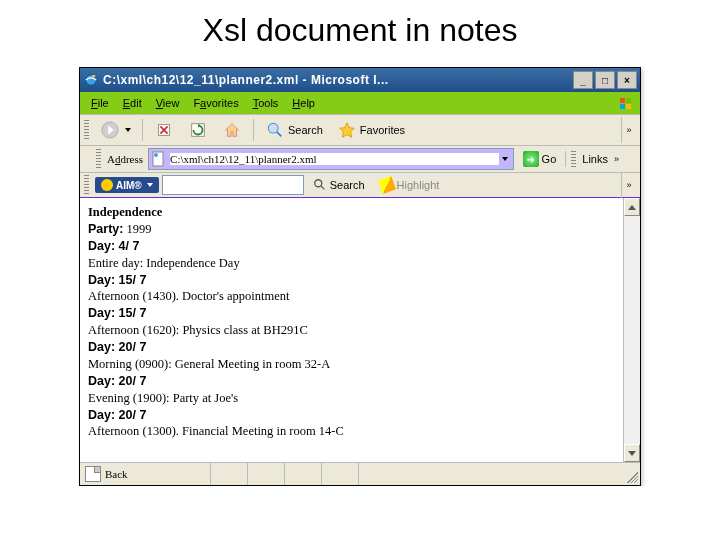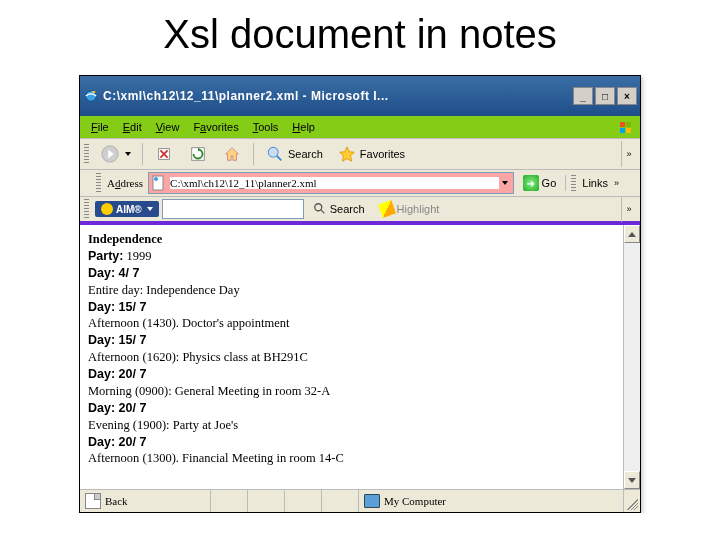--- a/index.html
+++ b/index.html
@@ -1,19 +1,19 @@
 <!DOCTYPE html>
 <html><head>
 <meta charset="utf-8">
 <style>
   body { margin:0; font-family: Arial, sans-serif; background:#fff; width:720px; }
-  .slide-title { text-align:center; font-size:40px; font-family:Arial; margin:12px 0 18px 0; }
+  .slide-title { text-align:center; font-size:32px; font-family:Arial; margin:12px 0 18px 0; }
   .browser-window { width:560px; margin:0 auto; border:1px solid #000; background:#ece9d8; box-shadow:2px 2px 4px rgba(0,0,0,.2);}
   
-  .titlebar { background:linear-gradient(#3b6ea5,#1e4e89); color:#fff; display:flex; align-items:center; height:40px; padding:0 3px; font-size:12px; font-weight:bold;}
+  .titlebar { background:linear-gradient(#3b6ea5,#1e4e89); color:#fff; display:flex; align-items:center; height:24px; padding:0 3px; font-size:12px; font-weight:bold;}
   .titlebar .ie-icon { width:16px; height:16px; margin-right:4px; display:flex; align-items:center; justify-content:center;}
   .titlebar .ie-icon svg { width:14px; height:14px;}
   .titlebar .title-text { flex:1; white-space:nowrap; overflow:hidden; text-overflow:ellipsis; font-family:Tahoma,Arial; letter-spacing:.5px;}
   .winbtns { display:flex; gap:2px;}
   .winbtn { width:18px; height:16px; background:#d4d0c8; border:1px solid #888; display:flex; align-items:center; justify-content:center; font-size:10px; color:#000; font-weight:bold; cursor:default;}
   
   .menubar { display:flex; align-items:center; background:#84cc16; height:22px; border-bottom:1px solid #bbb; padding:0 4px; font-size:11px; font-family:Tahoma,Arial;}
   .menubar .menu-item { padding:2px 7px; cursor:default;}
   .menubar .menu-item u { text-decoration:underline;}
   .menubar-spacer { flex:1;}
@@ -27,29 +27,29 @@
   .tb-btn { display:flex; align-items:center; gap:3px; padding:2px 5px; border:1px solid transparent; border-radius:3px; cursor:default;}
   .dd-caret { width:0;height:0;border-left:3px solid transparent;border-right:3px solid transparent;border-top:4px solid #000; margin-left:2px;}
   .sep { width:1px; height:22px; background:#bbb; margin:0 3px;}
   .overflow-chev { margin-left:auto; width:14px; height:26px; display:flex; align-items:center; justify-content:center; border-left:1px solid #bbb; font-size:9px;}
   .icon { width:20px; height:20px; display:flex; align-items:center; justify-content:center;}
   .icon svg { width:18px; height:18px;}
   
   .addrbar { display:flex; align-items:center; background:#ece9d8; height:26px; border-bottom:1px solid #bbb; padding:0 16px; font-size:11px; gap:3px;}
   .addrbar .label { margin-right:2px; font-family:Tahoma;}
   .addrbar .label u{text-decoration:underline;}
-  .addr-input-wrap { flex:1; display:flex; align-items:center; background:#fca5a5; border:1px solid #7f9db9; height:20px; padding:0 2px;}
+  .addr-input-wrap { flex:1; display:flex; align-items:center; background:#c4b5fd; border:1px solid #7f9db9; height:20px; padding:0 2px;}
   .addr-input-wrap .page-icon { width:16px; height:16px; margin-right:3px;}
   .addr-input-wrap input { flex:1; border:none; outline:none; font-size:11px; font-family:Tahoma; padding:0;}
   .addr-input-wrap .dd-caret{ margin:0 3px;}
   .go-btn { display:flex; align-items:center; gap:3px; padding:2px 5px;}
   .go-btn .go-icon { width:16px;height:16px; background:radial-gradient(circle,#8e8 0%,#2a2 100%); border-radius:2px; display:flex; align-items:center; justify-content:center; color:#fff; font-size:10px;}
   .links-sect { border-left:1px solid #bbb; padding:0 5px; display:flex; align-items:center; gap:3px;}
   
-  .aimbar { display:flex; align-items:center; background:#ece9d8; height:24px; border-bottom:4px solid #6d28d9; padding:0 4px; font-size:11px; gap:3px;}
+  .aimbar { display:flex; align-items:center; background:#ece9d8; height:24px; border-bottom:1px solid #6d28d9; padding:0 4px; font-size:11px; gap:3px;}
   .aim-badge { background:#274b8d; color:#fff; padding:2px 6px; border-radius:2px; font-weight:bold; font-size:10px; display:flex; align-items:center; gap:3px;}
   .aim-yellow { width:12px;height:12px; background:#ffcc00; border-radius:50%;}
   .aim-search { flex:0 0 140px; height:18px; border:1px solid #7f9db9; background:#fff;}
   .aim-btn { display:flex; align-items:center; gap:3px; padding:1px 5px;}
   .hl-icon{ width:14px;height:14px; background:linear-gradient(135deg,#ff0 50%,#fa0 50%); transform:rotate(-20deg);}
   
   .content-wrap { display:flex; background:#fff; height:264px;}
   .content { flex:1; padding:6px 8px; font-family:"Times New Roman",serif; font-size:12.5px; line-height:1.35; color:#000; overflow:hidden;}
   .content .heading { font-family:"Times New Roman"; font-weight:bold;}
   .content .bold { font-weight:bold; font-family:Arial,sans-serif;}
@@ -258,20 +258,16 @@
 
   <div class="statusbar">
     <div class="status-pane done">
       <span class="page-mini"></span>
       <span>Back</span>
     </div>
     <div class="status-pane blank"></div>
     <div class="status-pane blank"></div>
     <div class="status-pane blank"></div>
     <div class="status-pane blank"></div>
-    <div class="status-pane zone">
-      <span class="monitor-icon"></span>
-      <span>My Computer</span>
-    </div>
     <div class="resize-grip"></div>
   </div>
 
 </div>
 
 </body></html>

